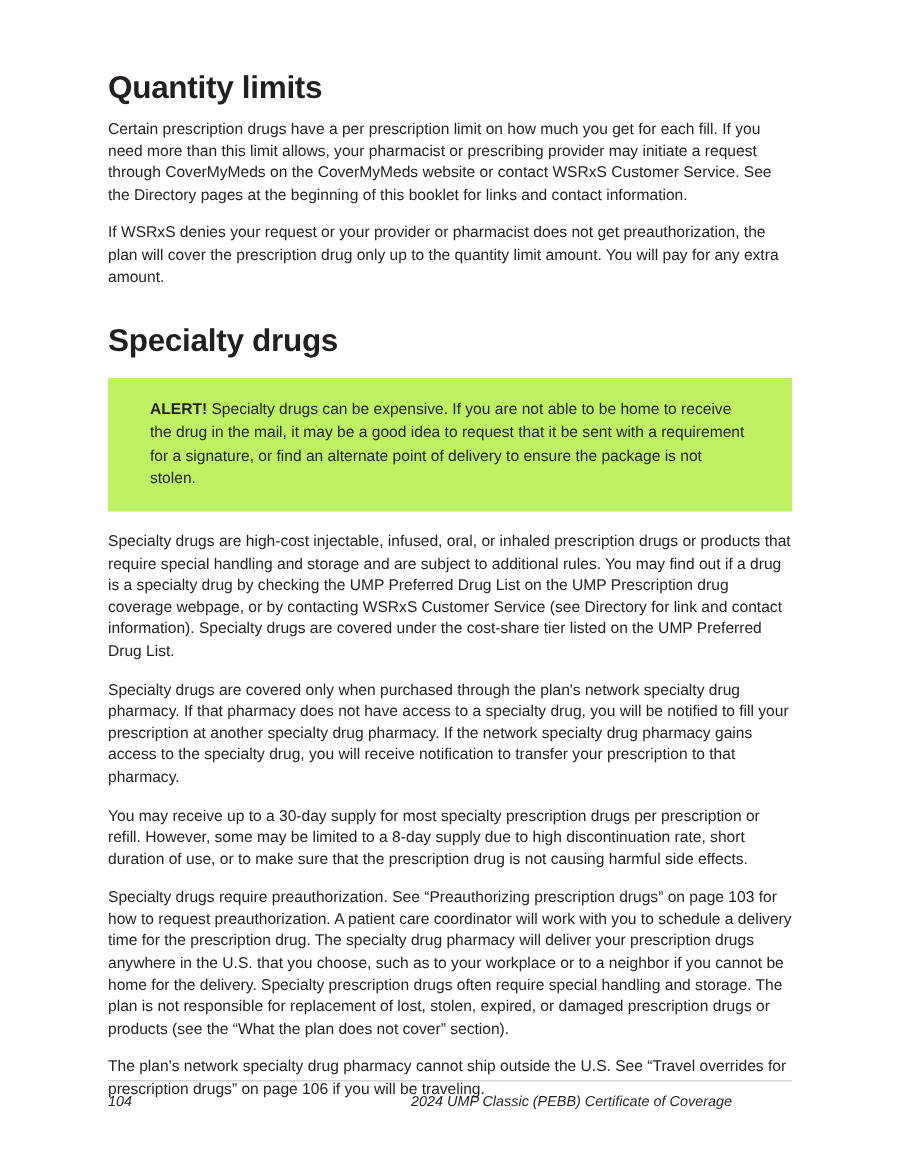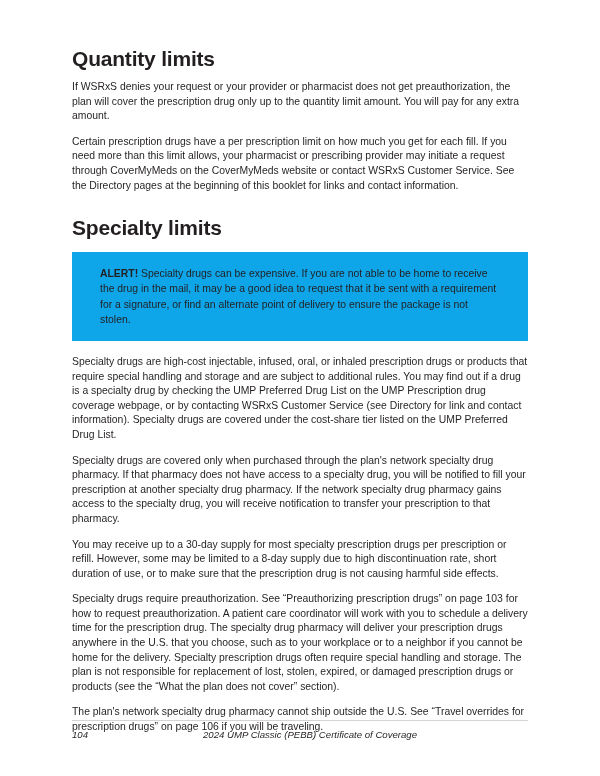--- a/index.html
+++ b/index.html
@@ -36,21 +36,21 @@
     font-size: 10.4px;
     line-height: 14.6px;
     margin: 0 0 11px 0;
     color: #231f20;
     text-align: left;
   }
   p.body:last-child {
     margin-bottom: 0;
   }
   .alert-box {
-    background: #0ea5e9;
+    background: #bef264;
     padding: 14px 28px 14px 28px;
     margin: 12px 0 14px 0;
     box-sizing: border-box;
   }
   .alert-box p {
     font-size: 10.4px;
     line-height: 15.2px;
     margin: 0;
     color: #231f20;
   }
@@ -69,35 +69,35 @@
     font-style: italic;
     font-size: 9.6px;
     color: #231f20;
   }
   .footer .page-num {
     width: 60px;
     text-align: left;
   }
   .footer .doc-title {
     flex: 1;
-    text-align: center;
+    text-align: right;
     margin-right: 40px;
   }
 </style>
 </head>
 <body>
 
 <div class="page">
 
   <h1 class="section-title">Quantity limits</h1>
 
+  <p class="body">Certain prescription drugs have a per prescription limit on how much you get for each fill. If you need more than this limit allows, your pharmacist or prescribing provider may initiate a request through CoverMyMeds on the CoverMyMeds website or contact WSRxS Customer Service. See the Directory pages at the beginning of this booklet for links and contact information.</p>
   <p class="body">If WSRxS denies your request or your provider or pharmacist does not get preauthorization, the plan will cover the prescription drug only up to the quantity limit amount. You will pay for any extra amount.</p>
-  <p class="body">Certain prescription drugs have a per prescription limit on how much you get for each fill. If you need more than this limit allows, your pharmacist or prescribing provider may initiate a request through CoverMyMeds on the CoverMyMeds website or contact WSRxS Customer Service. See the Directory pages at the beginning of this booklet for links and contact information.</p>
 
-  <h1 class="section-title second">Specialty limits</h1>
+  <h1 class="section-title second">Specialty drugs</h1>
 
   <div class="alert-box">
     <p><span class="lead">ALERT!</span><span> Specialty drugs can be expensive. If you are not able to be home to receive the drug in the mail, it may be a good idea to request that it be sent with a requirement for a signature, or find an alternate point of delivery to ensure the package is not stolen.</span></p>
   </div>
 
   <p class="body">Specialty drugs are high-cost injectable, infused, oral, or inhaled prescription drugs or products that require special handling and storage and are subject to additional rules. You may find out if a drug is a specialty drug by checking the UMP Preferred Drug List on the UMP Prescription drug coverage webpage, or by contacting WSRxS Customer Service (see Directory for link and contact information). Specialty drugs are covered under the cost-share tier listed on the UMP Preferred Drug List.</p>
   <p class="body">Specialty drugs are covered only when purchased through the plan's network specialty drug pharmacy. If that pharmacy does not have access to a specialty drug, you will be notified to fill your prescription at another specialty drug pharmacy. If the network specialty drug pharmacy gains access to the specialty drug, you will receive notification to transfer your prescription to that pharmacy.</p>
   <p class="body">You may receive up to a 30-day supply for most specialty prescription drugs per prescription or refill. However, some may be limited to a 8-day supply due to high discontinuation rate, short duration of use, or to make sure that the prescription drug is not causing harmful side effects.</p>
   <p class="body">Specialty drugs require preauthorization. See “Preauthorizing prescription drugs” on page 103 for how to request preauthorization. A patient care coordinator will work with you to schedule a delivery time for the prescription drug. The specialty drug pharmacy will deliver your prescription drugs anywhere in the U.S. that you choose, such as to your workplace or to a neighbor if you cannot be home for the delivery. Specialty prescription drugs often require special handling and storage. The plan is not responsible for replacement of lost, stolen, expired, or damaged prescription drugs or products (see the “What the plan does not cover” section).</p>
   <p class="body">The plan's network specialty drug pharmacy cannot ship outside the U.S. See “Travel overrides for prescription drugs” on page 106 if you will be traveling.</p>

